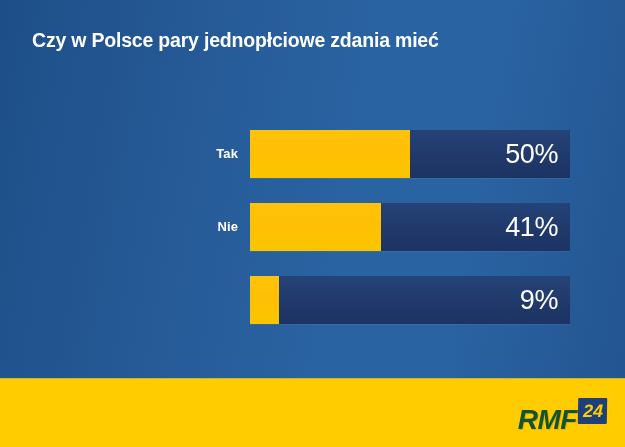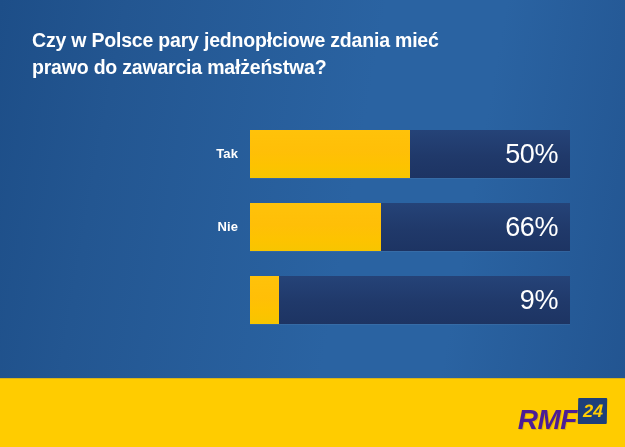--- a/index.html
+++ b/index.html
@@ -104,21 +104,21 @@
   }
   #logo {
     position: absolute;
     right: 18px;
     top: 17px;
     display: flex;
     align-items: center;
     height: 30px;
   }
   #logo-word {
-    color: #4c1d95;
+    color: #14532d;
     font-size: 28px;
     font-weight: bold;
     font-style: italic;
     letter-spacing: -0.5px;
     line-height: 28px;
     text-shadow: 1px 1px 0 rgba(0,0,0,0.12);
     margin-top: 18px;
   }
   #logo-badge {
     margin-left: 1px;
@@ -133,38 +133,37 @@
     transform: skewX(-1deg);
   }
 </style>
 </head>
 <body>
 
 <div id="infographic">
 
   <div id="title-block">
     <div class="title-line">Czy w Polsce pary jednopłciowe zdania mieć</div>
-    <div class="title-line">prawo do zawarcia małżeństwa?</div>
   </div>
 
   <div id="chart-area">
 
     <div class="bar-row" style="top:8px;padding-left:13px;">
       <div class="bar-label">Tak</div>
       <div class="bar-track">
         <div class="bar-fill" style="width:50%;"></div>
         <div class="bar-value">50%</div>
       </div>
     </div>
 
     <div class="bar-row" style="top:81px;">
       <div class="bar-label">Nie</div>
       <div class="bar-track">
         <div class="bar-fill" style="width:41%;"></div>
-        <div class="bar-value">66%</div>
+        <div class="bar-value">41%</div>
       </div>
     </div>
 
     <div class="bar-row" style="top:154px;">
       <div class="bar-track">
         <div class="bar-fill" style="width:9%;"></div>
         <div class="bar-value">9%</div>
       </div>
     </div>
 

